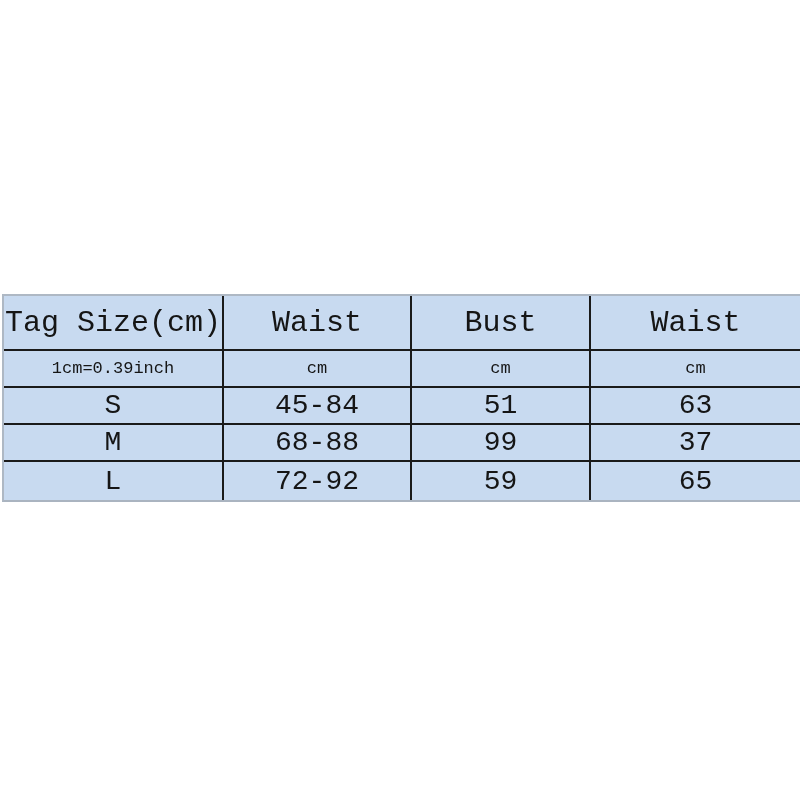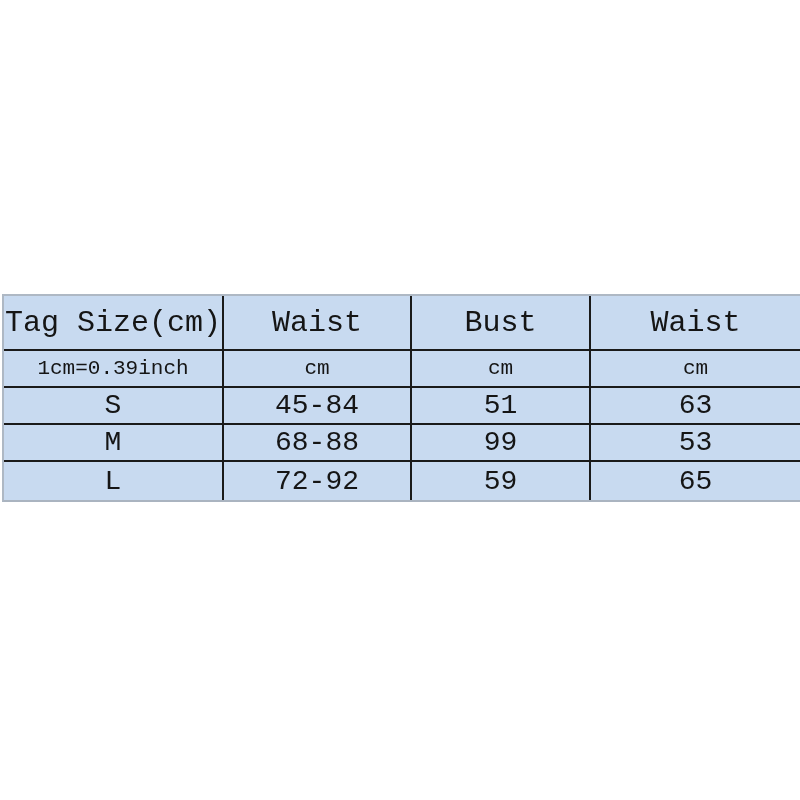--- a/index.html
+++ b/index.html
@@ -44,21 +44,21 @@
   }
   
   .row-head .cell, .row-unit .cell, .row-s .cell, .row-m .cell {
     border-bottom: 2px solid #1a1a1a;
   }
   .row-head .cell {
     font-size: 30px;
     letter-spacing: 0px;
   }
   .row-unit .cell {
-    font-size: 21px;
+    font-size: 17px;
   }
   .row-s .cell, .row-m .cell, .row-l .cell {
     font-size: 28px;
   }
   
 </style>
 </head>
 <body>
 
 <div class="size-chart">
@@ -81,21 +81,21 @@
     <div class="cell c0">S</div>
     <div class="cell c1">45-84</div>
     <div class="cell c2">51</div>
     <div class="cell c3">63</div>
   </div>
 
   <div class="row-contents row-m" style="display:contents">
     <div class="cell c0">M</div>
     <div class="cell c1">68-88</div>
     <div class="cell c2">99</div>
-    <div class="cell c3">53</div>
+    <div class="cell c3">37</div>
   </div>
 
   <div class="row-contents row-l" style="display:contents">
     <div class="cell c0">L</div>
     <div class="cell c1">72-92</div>
     <div class="cell c2">59</div>
     <div class="cell c3">65</div>
   </div>
 </div>
 

